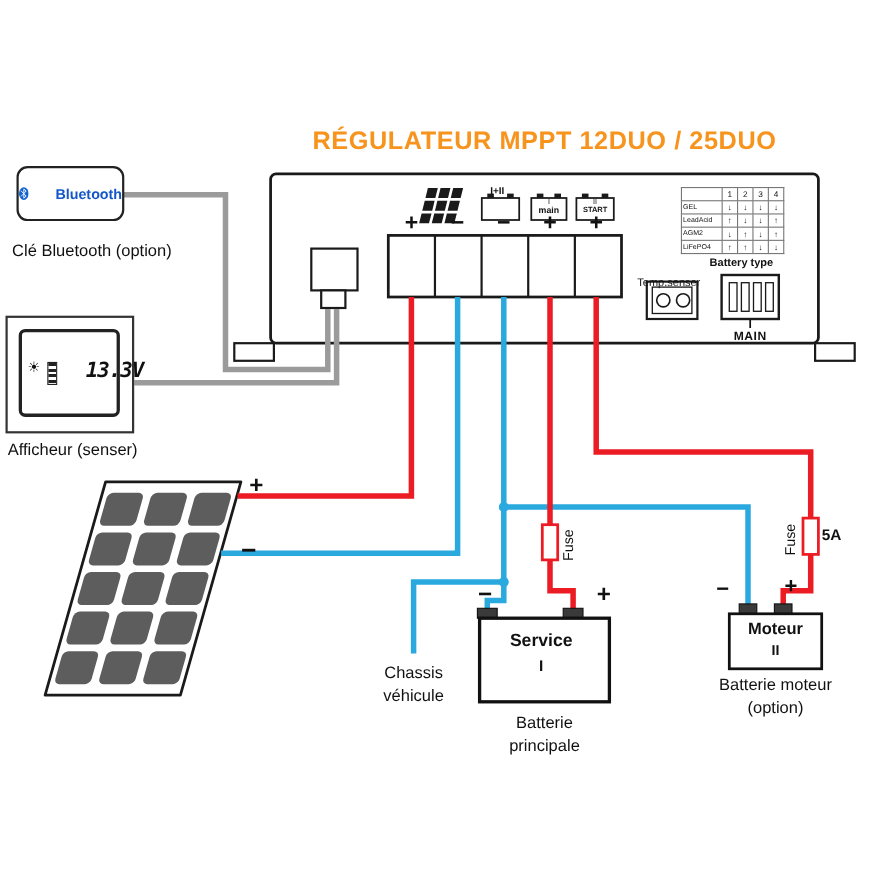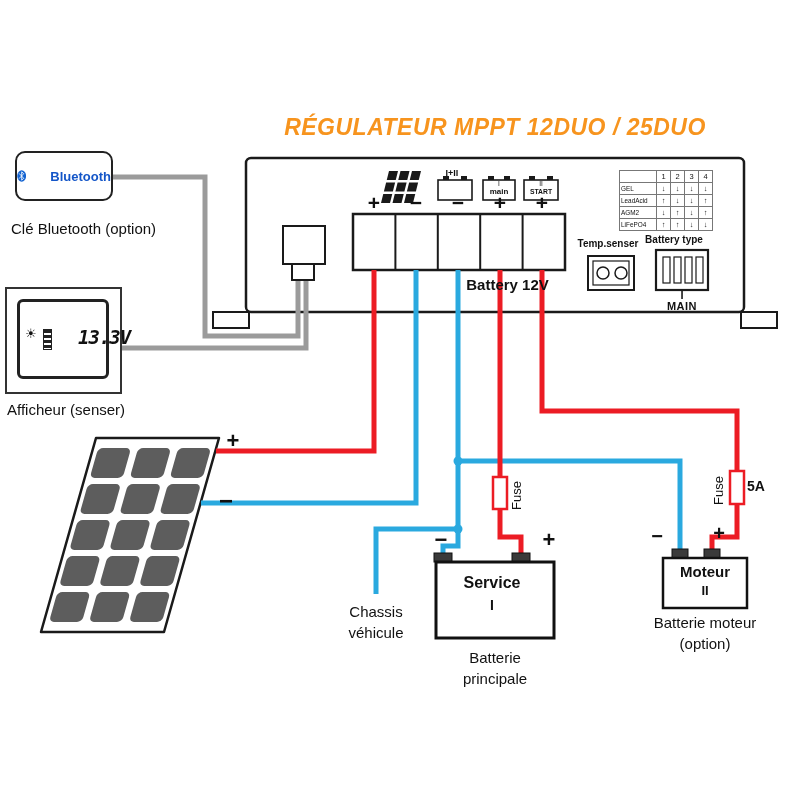--- a/index.html
+++ b/index.html
@@ -2,38 +2,38 @@
 <html><head>
 <meta charset="utf-8">
 <style>
   html,body{margin:0;padding:0;background:#fff;}
   .stage{position:relative;width:800px;height:800px;background:#fff;overflow:hidden;
          font-family:"Liberation Sans",sans-serif;color:#111;}
   .stage svg.wiring{position:absolute;left:0;top:0;z-index:1;}
   .layer{position:absolute;left:0;top:0;width:800px;height:800px;z-index:2;pointer-events:none;}
   .lbl{position:absolute;color:#111;white-space:nowrap;}
   .c{text-align:center;}
-  .title{left:245px;top:114px;width:500px;font-size:23px;font-weight:bold;color:#f7941e;letter-spacing:.5px;font-style:italic;}
+  .title{left:245px;top:114px;width:500px;font-size:23px;font-weight:bold;color:#f7941e;letter-spacing:.5px;}
   .bt-box{position:absolute;left:15px;top:151px;width:94px;height:46px;border:2px solid #222;
           border-radius:10px;background:#fff;display:flex;align-items:center;justify-content:center;gap:4px;}
   .bt-word{color:#1456c8;font-weight:bold;font-size:13px;padding-left:20px;}
   .bt-caption{left:11px;top:220px;font-size:15px;}
   .disp-outer{position:absolute;left:5px;top:287px;width:113px;height:103px;border:2px solid #333;background:#fff;}
   .disp-screen{position:absolute;left:10px;top:10px;width:86px;height:74px;border:3px solid #222;border-radius:6px;background:#fff;}
   .sun{position:absolute;left:5px;top:24px;font-size:13px;}
   .gauge{position:absolute;left:23px;top:27px;width:7px;height:19px;border:1px solid #222;
          background:repeating-linear-gradient(to bottom,#222 0 3px,#fff 3px 5px);}
   .lcd{position:absolute;left:34px;top:24px;font-family:"DejaVu Sans Mono",monospace;
        font-style:italic;font-weight:bold;font-size:19px;letter-spacing:-1px;color:#111;margin-left:24px;}
   .disp-caption{left:7px;top:401px;font-size:15px;}
   .sign{width:22px;top:191px;font-size:21px;font-weight:bold;text-align:center;}
   .bicon-top{font-size:6.5px;line-height:7px;text-align:center;}
   .bicon-lbl{font-weight:bold;text-align:center;}
   .b12v{left:430px;top:276px;width:155px;font-size:15px;font-weight:600;}
-  .templbl{left:576px;top:238px;width:64px;font-size:10px;font-weight:bold;}
+  .templbl{left:576px;top:252px;width:64px;font-size:10px;font-weight:normal;}
   .dipwrap{position:absolute;left:619px;top:170px;width:93px;}
   table.dip{border-collapse:collapse;width:93px;table-layout:fixed;}
   table.dip td{border:1px solid #777;height:11px;padding:0;font-size:7.5px;text-align:center;line-height:11px;}
   table.dip td.nm{font-size:6.4px;text-align:left;padding-left:1px;}
   .dipcap{left:637px;top:234px;width:74px;font-size:10px;font-weight:600;}
   .mainI{left:655px;top:289px;width:54px;font-size:11px;font-weight:bold;}
   .mainW{left:655px;top:300px;width:54px;font-size:11px;font-weight:bold;letter-spacing:.5px;}
   .spl{left:221px;top:428px;width:24px;font-size:22px;font-weight:bold;}
   .smn{left:214px;top:487px;width:24px;font-size:24px;font-weight:bold;}
   .chassis{left:330px;top:601px;width:92px;font-size:15px;line-height:21px;}
@@ -184,21 +184,20 @@
     <span class="lbl sign" style="left:447px;">−</span>
     <span class="lbl sign" style="left:489px;">+</span>
     <span class="lbl sign" style="left:531px;">+</span>
 
     <span class="lbl bicon-lbl" style="left:438px;top:168px;width:28px;font-size:9px;">I+II</span>
     <span class="lbl bicon-top" style="left:483px;top:180px;width:32px;">I</span>
     <span class="lbl bicon-lbl" style="left:483px;top:187px;width:32px;font-size:8px;">main</span>
     <span class="lbl bicon-top" style="left:524px;top:180px;width:34px;">II</span>
     <span class="lbl bicon-lbl" style="left:524px;top:188px;width:34px;font-size:6.8px;">START</span>
 
-    <div class="lbl b12v c">Battery 12V</div>
     <div class="lbl templbl c">Temp.senser</div>
 
     <div class="dipwrap">
       <table class="dip">
         <colgroup>
             <col style="width:37px;">
             <col style="width:14px;">
             <col style="width:14px;">
             <col style="width:14px;">
             <col style="width:14px;">

